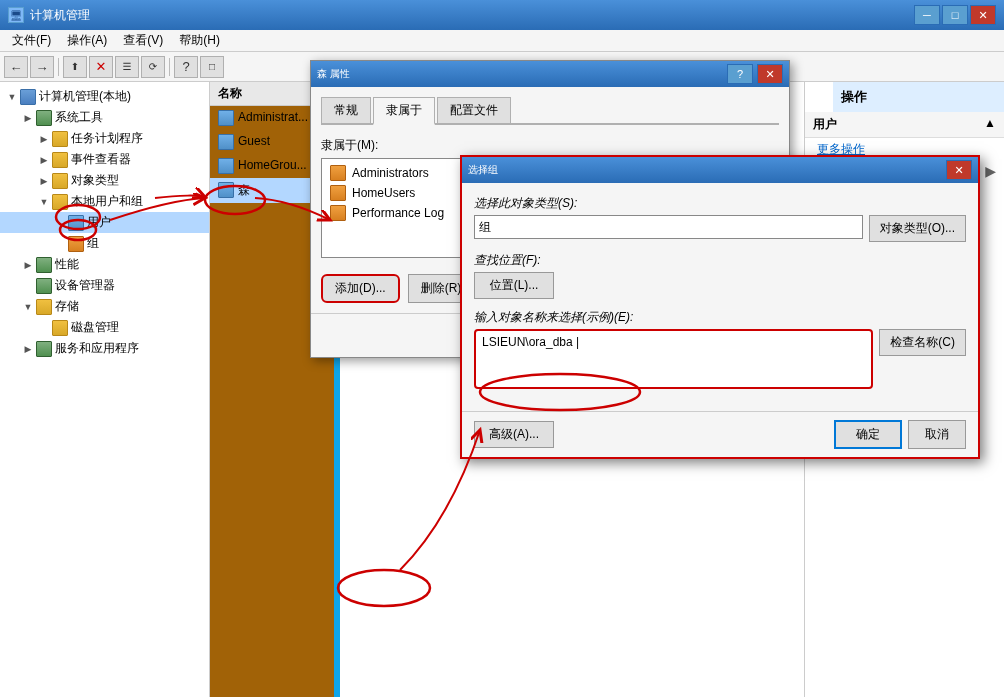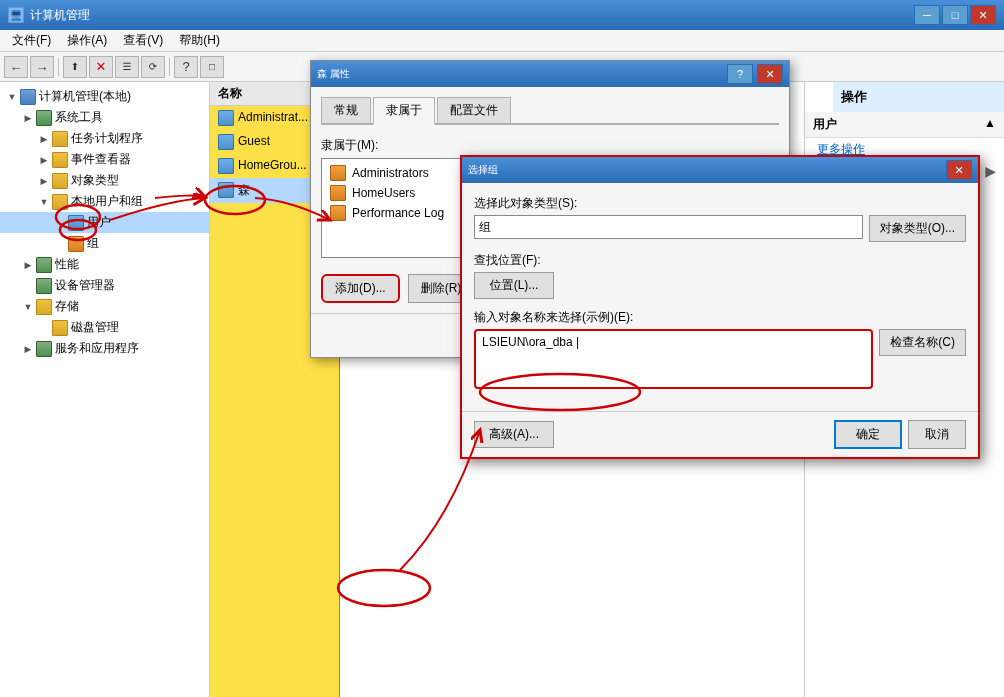--- a/index.html
+++ b/index.html
@@ -85,22 +85,22 @@
     
     .icon-computer { background: linear-gradient(#6a9fd8, #4a7fc0); border: 1px solid #3a6fa8; border-radius: 1px; }
     .icon-folder { background: linear-gradient(#f0c040, #d8a828); border: 1px solid #b88818; border-radius: 1px; }
     .icon-user { background: linear-gradient(#70b0e8, #5090c8); border: 1px solid #3870a8; border-radius: 1px; }
     .icon-group { background: linear-gradient(#f0a040, #d88020); border: 1px solid #b06010; border-radius: 1px; }
     .icon-tool { background: linear-gradient(#80b080, #509050); border: 1px solid #306030; border-radius: 1px; }
 
     
     .file-list {
       width: 130px;
-      background: #fde047;
-      border-right: 1px solid #0ea5e9;
+      background: #a16207;
+      border-right: 6px solid #0ea5e9;
       overflow-y: auto;
       flex-shrink: 0;
     }
     .file-list-header {
       background: #e8e8e8;
       padding: 3px 8px;
       font-weight: bold;
       border-bottom: 1px solid #ccc;
     }
     .file-list-item {
@@ -218,21 +218,21 @@
       background: linear-gradient(to bottom, #4a90d9, #2a6cb5);
       height: 26px;
       display: flex;
       align-items: center;
       justify-content: space-between;
       padding: 0 6px;
       color: white;
     }
     .dialog-select-content { padding: 12px; }
     .form-row { margin-bottom: 10px; }
-    .form-label { font-size: 12px; margin-bottom: 3px; }
+    .form-label { font-size: 12px; margin-bottom: 3px; font-style: italic; }
     .form-input {
       width: 100%; height: 24px; border: 1px solid #888;
       padding: 2px 4px; font-size: 12px; background: white;
     }
     .form-row-with-btn { display: flex; gap: 6px; align-items: flex-start; }
     .form-input-container { flex: 1; }
     .side-btn {
       padding: 4px 10px; background: #e0e0e0; border: 1px solid #999;
       cursor: pointer; font-size: 12px; white-space: nowrap; min-width: 80px;
     }

